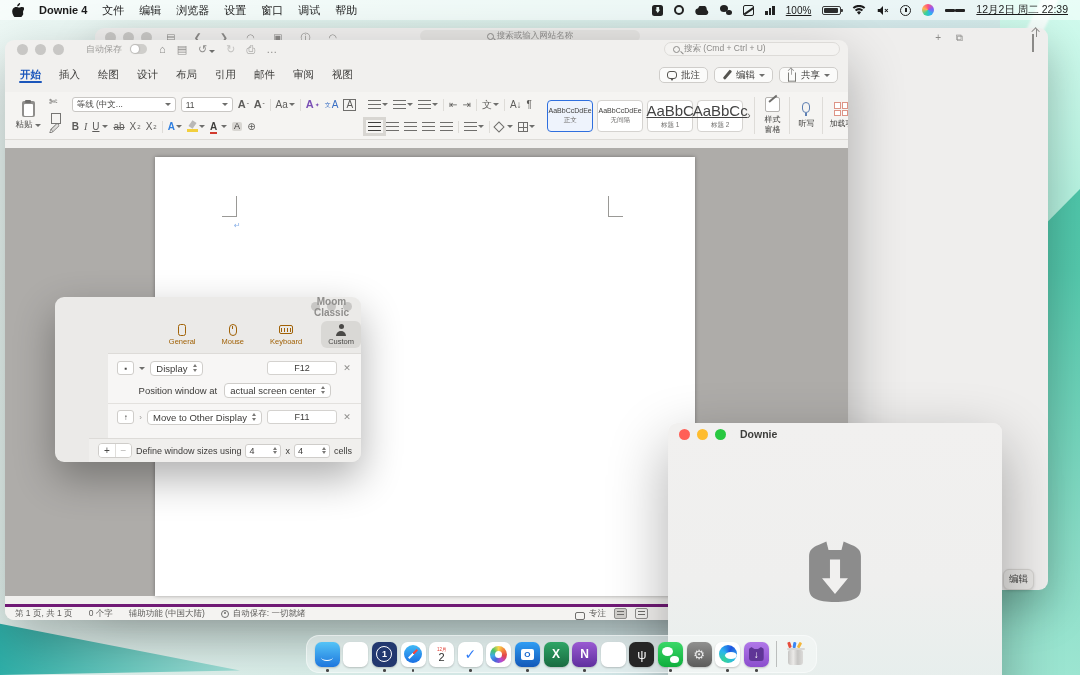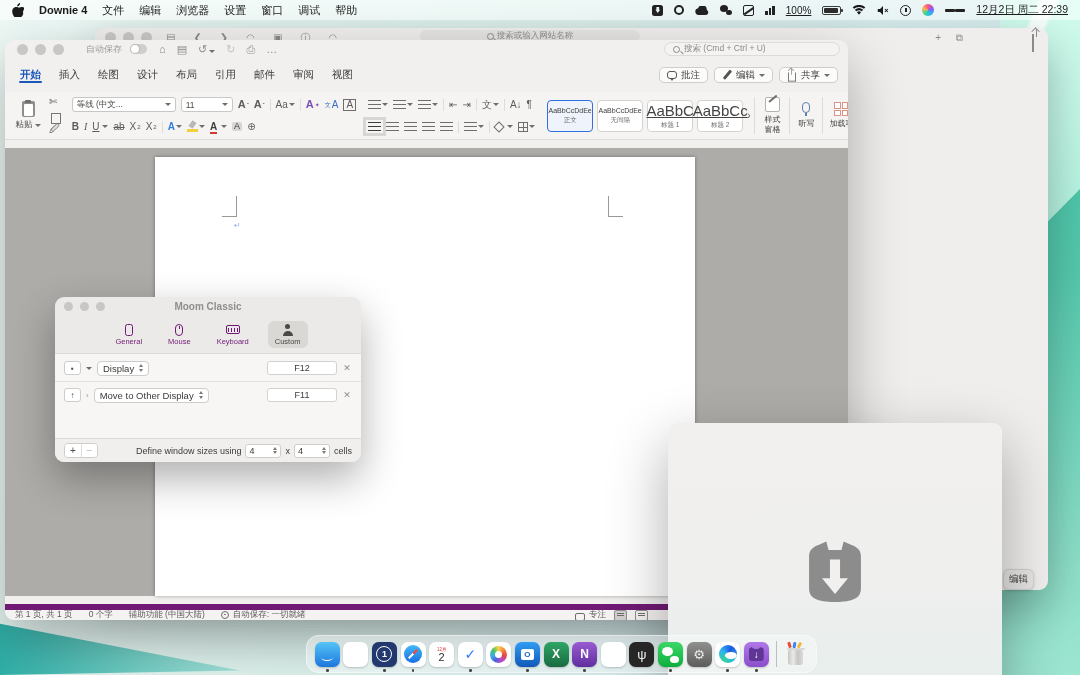--- a/index.html
+++ b/index.html
@@ -137,37 +137,37 @@
   .bluepen::before{content:"";position:absolute;left:2px;top:1px;width:11px;height:3px;background:#3a6fc4;transform:rotate(-28deg);border-radius:1px;}
   .bluepen::after{content:"";position:absolute;left:1px;bottom:0;width:11px;height:1.3px;background:#7fa3d8;box-shadow:0 -2.5px 0 #7fa3d8;}
   
   .docarea{flex:1;background:#aeaca9;position:relative;}
   .page{position:absolute;left:150px;top:9px;width:540px;bottom:0;background:#fff;box-shadow:0 0 4px rgba(0,0,0,.35);}
   .crop{position:absolute;width:15px;height:21px;}
   .crop.tl{left:67px;top:39px;border-right:1.3px solid #9a9996;border-bottom:1.3px solid #9a9996;}
   .crop.tr{left:453px;top:39px;border-left:1.3px solid #9a9996;border-bottom:1.3px solid #9a9996;}
   .pmark{position:absolute;left:79px;top:64px;font-size:8px;color:#8ab1e8;}
   
-  .wstatus{height:16px;background:#f4f3f1;border-top:6px solid #701a75;display:flex;align-items:center;
+  .wstatus{height:16px;background:#f4f3f1;border-top:3px solid #701a75;display:flex;align-items:center;
     padding:0 10px;font-size:8.5px;color:#5c5b59;gap:16px;}
   .wstatus .right{margin-left:auto;display:flex;align-items:center;gap:8px;margin-right:190px;}
   .vico{width:13px;height:11px;border:1px solid #8f8e8c;border-radius:2px;display:flex;align-items:center;justify-content:center;}
   .vico.sel{background:#d2d0cc;}
   .vico i{display:block;width:7px;height:5px;background:repeating-linear-gradient(to bottom,#6f6e6c 0 1px,transparent 1px 2.5px);}
   .focusico{width:10px;height:8px;border:1.1px solid #6f6e6c;border-radius:2px;}
   .accico{width:8px;height:8px;border:1.1px solid #6f6e6c;border-radius:50%;position:relative;}
   .accico::after{content:"";position:absolute;left:2.4px;top:1.6px;width:1.8px;height:1.8px;border-radius:50%;background:#6f6e6c;}
   
   .moom{left:55px;top:297px;width:306px;height:165px;background:#ebeae8;z-index:4;
-    box-shadow:0 16px 40px rgba(0,0,0,.32);display:flex;flex-direction:column;overflow:hidden;}
+    box-shadow:0 16px 40px rgba(0,0,0,.32);display:flex;flex-direction:column;overflow:hidden;align-items:flex-end;}
   .m-title{height:19px;display:flex;align-items:center;padding:0 9px;position:relative;}
   .m-title .lt{width:9px;height:9px;}
   .m-title .ttl{position:absolute;left:0;right:0;text-align:center;font-size:10px;font-weight:bold;color:#8f8e8c;}
   .m-toolbar{height:37px;display:flex;justify-content:center;align-items:center;gap:12px;}
-  .mtab{display:flex;flex-direction:column;align-items:center;gap:1px;padding:2px 7px;border-radius:6px;color:#701a75;}
+  .mtab{display:flex;flex-direction:column;align-items:center;gap:1px;padding:2px 7px;border-radius:6px;color:#a16207;}
   .mtab .lbl{font-size:7.5px;}
   .mtab.active{background:#d9d8d5;color:#4a4947;}
   .mico{height:13px;display:flex;align-items:center;justify-content:center;}
   .ic-phone{width:8px;height:12px;border:1.3px solid currentColor;border-radius:2.5px;}
   .ic-mouse{width:8px;height:12px;border:1.3px solid currentColor;border-radius:4px;position:relative;}
   .ic-mouse::after{content:"";position:absolute;left:2.5px;top:1px;width:1.2px;height:3px;background:currentColor;}
   .ic-kbd{width:14px;height:9px;border:1.2px solid currentColor;border-radius:2px;background:
     repeating-linear-gradient(to right,currentColor 0 1px,transparent 1px 3px) center/10px 4px no-repeat;}
   .ic-person{width:12px;height:12px;position:relative;}
   .ic-person::before{content:"";position:absolute;left:3.5px;top:0;width:5px;height:5px;border-radius:50%;background:currentColor;}
@@ -579,20 +579,30 @@
         <span class="msel">
           <span>Display</span>
           <span class="ud">
               <i class="u"></i>
               <i class="d"></i>
             </span>
         </span>
         <span class="mfield">F12</span>
         <span class="mx">✕</span>
       </div>
+      <div class="mrow" style="justify-content:center;gap:7px">
+        <span>Position window at</span>
+        <span class="msel">
+          <span>actual screen center</span>
+          <span class="ud">
+              <i class="u"></i>
+              <i class="d"></i>
+            </span>
+        </span>
+      </div>
       <div class="msep"></div>
       <div class="mrow">
         <span class="mbtn">↑</span>
         <span style="color:#9c9b99;font-size:8px">›</span>
         <span class="msel">
           <span>Move to Other Display</span>
           <span class="ud">
               <i class="u"></i>
               <i class="d"></i>
             </span>
@@ -620,20 +630,28 @@
           <span class="ud">
             <i class="u"></i>
             <i class="d"></i>
           </span>
         </span>
       <span>cells</span>
     </div>
   </div>
 
   <div class="win downie">
+    <div class="d-title">
+      <div class="lights">
+        <span class="lt" style="background:#ff5f57"></span>
+        <span class="lt" style="background:#febc2e"></span>
+        <span class="lt" style="background:#28c840"></span>
+      </div>
+      <span class="name">Downie</span>
+    </div>
     <svg class="d-logo" viewBox="0 0 100 100">
       <path fill="#8c8c8c" d="M14 30 C14 21 19 17 27 14 L38 9 L41 21 L59 21 L62 9 L73 14 C81 17 86 21 86 30 L86 74 C86 88 75 93 50 93 C25 93 14 88 14 74 Z"></path>
       <path fill="#f1f0ef" d="M43 34 h14 v26 h11 L50 82 L32 60 h11 Z"></path>
     </svg>
   </div>
 
   <div class="menubar">
     <div class="mleft">
       <svg width="12" height="14" viewBox="0 0 814 1000">
         <path fill="#1b1b1b" d="M788 781c-22 50-32 72-60 116-39 62-95 139-163 139-61 1-77-40-160-39-83 0-100 40-161 39-69-1-121-70-160-132C-25 733-37 524 44 413c57-79 148-125 233-125 87 0 142 40 214 40 70 0 112-40 213-40 76 0 156 41 213 112-187 103-157 370-129 381z"></path>

